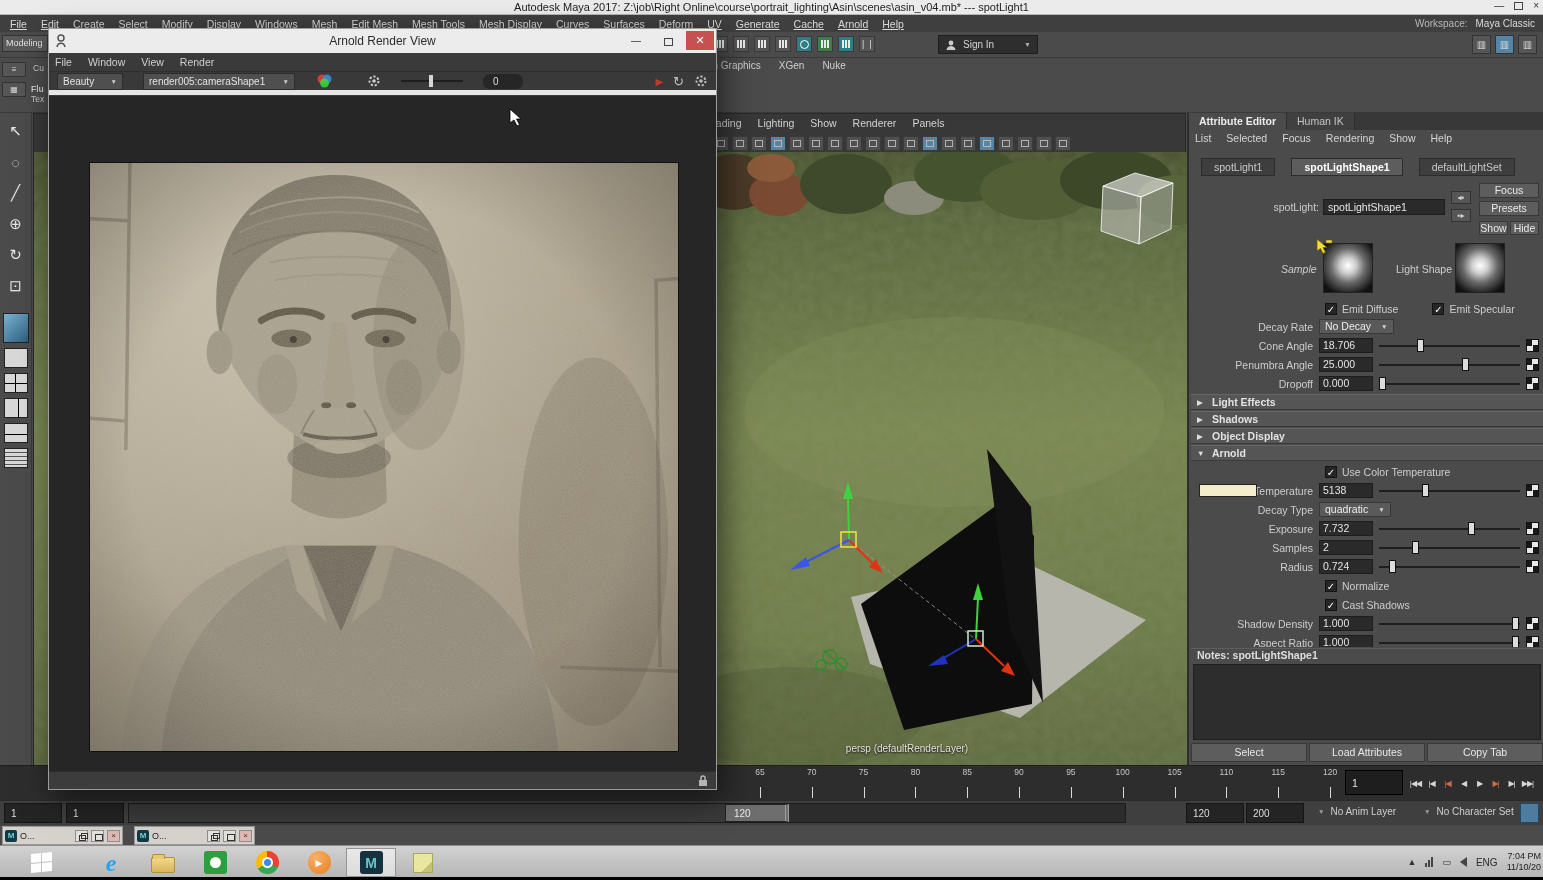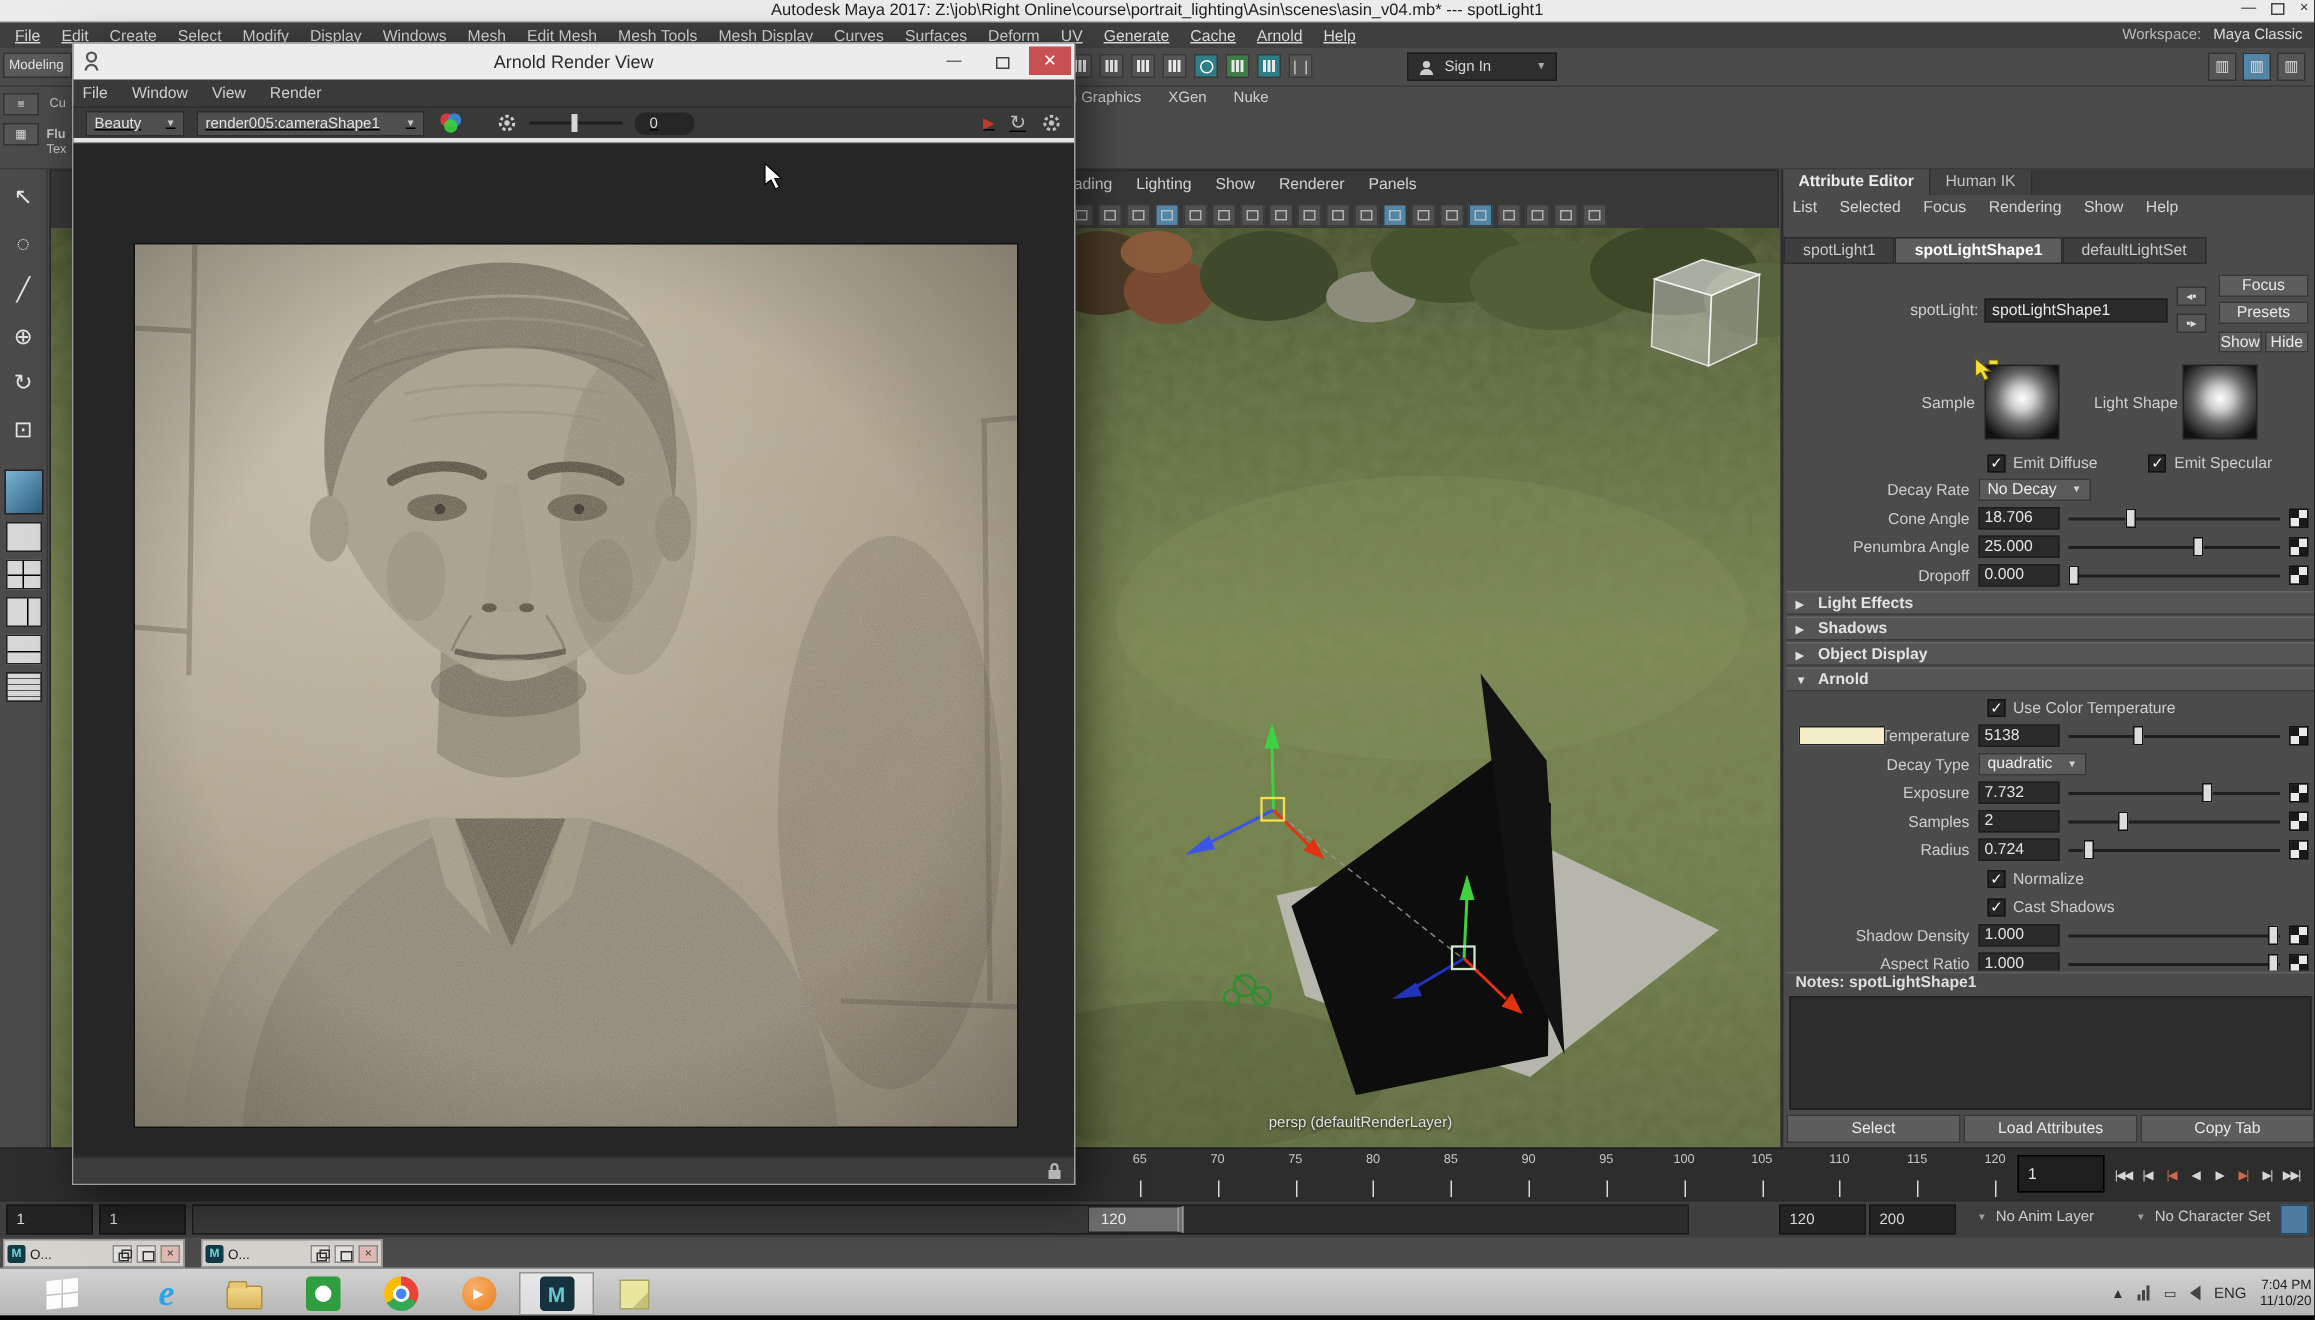--- a/index.html
+++ b/index.html
@@ -70,21 +70,21 @@
   #vp-scene{position:absolute;left:0;top:38px;width:1153px;height:614px;}
   #persp-label{position:absolute;left:713px;top:629px;width:320px;text-align:center;color:#e2e2e2;
                font-size:10px;text-shadow:0 1px 2px #000;}
 
   
   #ae{left:1187px;top:113px;width:356px;height:652px;background:#4b4b4b;border-left:2px solid #2e2e2e;}
   #ae-paneltabs{position:absolute;left:0;top:0;width:356px;height:17px;background:#383838;display:flex;}
   .ptab{padding:2px 10px;font-size:10.5px;color:#c4c4c4;background:#404040;border-right:1px solid #2e2e2e;}
   .ptab.active{background:#4b4b4b;color:#ececec;font-weight:bold;}
   #ae-menus{position:absolute;left:6px;top:19px;display:flex;gap:15px;color:#d5d5d5;font-size:10.5px;}
-  #ae-nodetabs{position:absolute;left:0;top:45px;display:flex;gap:0;justify-content:flex-end;}
+  #ae-nodetabs{position:absolute;left:12px;top:45px;display:flex;gap:16px;justify-content:flex-end;}
   .ntab{padding:2px 12px;font-size:10.5px;color:#c9c9c9;background:#3e3e3e;border:1px solid #2c2c2c;}
   .ntab.active{background:#5d5d5d;color:#fff;font-weight:bold;}
   #ae-header{position:absolute;left:0;top:66px;width:356px;height:62px;}
   #spotlight-label{position:absolute;left:10px;top:22px;width:120px;text-align:right;color:#cdcdcd;font-size:10.5px;}
   #spotlight-name{position:absolute;left:134px;top:20px;width:122px;height:16px;background:#2a2a2a;
                   border:1px solid #1d1d1d;color:#e6e6e6;font-size:10.5px;line-height:15px;padding:0 4px;}
   .conn-btn{position:absolute;width:20px;height:13px;background:#565656;border:1px solid #333;color:#ddd;
             font-size:8px;text-align:center;line-height:12px;}
   .aebtn{position:absolute;background:#5d5d5d;border:1px solid #383838;color:#e8e8e8;font-size:10.5px;
          text-align:center;}
@@ -194,22 +194,22 @@
          box-shadow:6px 10px 30px rgba(0,0,0,.55);z-index:10;}
   #rv-titlebar{position:absolute;left:0;top:0;width:100%;height:24px;background:#ececec;display:flex;
                align-items:center;font-size:12px;color:#2b2b2b;}
   #rv-title{position:absolute;left:0;right:0;text-align:center;}
   #rv-winbtns{position:absolute;right:2px;top:2px;display:flex;gap:4px;align-items:center;z-index:2;}
   .rvwb{width:28px;height:19px;display:flex;align-items:center;justify-content:center;font-size:10px;color:#333;}
   .rvwb.close{background:#c75050;color:#fff;font-size:11px;}
   #rv-menus{position:absolute;left:6px;top:24px;height:18px;display:flex;gap:16px;align-items:center;
             color:#cfcfcf;font-size:10.5px;}
   #rv-toolbar{position:absolute;left:0;top:42px;width:100%;height:24px;background:#393939;
-              border-top:1px solid #2e2e2e;border-bottom:3px solid #e5e5e5;display:flex;align-items:center;
-              gap:8px;padding:0 8px;text-decoration:underline;}
+              border-top:1px solid #2e2e2e;border-bottom:5px solid #e5e5e5;display:flex;align-items:center;
+              gap:20px;padding:0 8px;}
   .rv-dd{height:17px;background:#4f4f4f;border:1px solid #2c2c2c;color:#e3e3e3;font-size:10px;line-height:15px;
          padding:0 5px;display:flex;align-items:center;gap:8px;}
   .rv-dd .arr{font-size:6.5px;color:#ccc;}
   #rv-slider{width:62px;height:2px;background:#1e1e1e;position:relative;}
   #rv-slider i{position:absolute;left:28px;top:-5px;width:4px;height:12px;background:#d6d6d6;}
   #rv-val{width:40px;height:15px;background:#262626;border-radius:7px;color:#ddd;font-size:10px;
           line-height:15px;padding-left:10px;}
   #rv-right{margin-left:auto;display:flex;gap:10px;align-items:center;}
   #rv-canvas{position:absolute;left:0;top:67px;width:667px;height:676px;background:#262626;}
   #rv-image{position:absolute;left:40px;top:66px;width:590px;height:590px;border:1px solid #111;}
@@ -480,21 +480,21 @@
       <div id="spotlight-name">spotLightShape1</div>
       <div class="conn-btn" style="left:262px;top:12px;">◂▪</div>
       <div class="conn-btn" style="left:262px;top:30px;">▪▸</div>
       <div class="aebtn" style="left:290px;top:4px;width:60px;height:15px;line-height:13px;">Focus</div>
       <div class="aebtn" style="left:290px;top:22px;width:60px;height:15px;line-height:13px;">Presets</div>
       <div class="aebtn" style="left:290px;top:42px;width:29px;height:14px;line-height:12px;">Show</div>
       <div class="aebtn" style="left:321px;top:42px;width:29px;height:14px;line-height:12px;">Hide</div>
     </div>
 
     <div id="ae-samples">
-      <span class="thumb-label" style="left:92px;top:22px;">Sample</span>
+      <span class="thumb-label" style="left:92px;top:22px;font-style:italic;">Sample</span>
       <div class="thumb" style="left:134px;top:2px;"></div>
       <span class="thumb-label" style="left:207px;top:22px;">Light Shape</span>
       <div class="thumb" style="left:266px;top:2px;"></div>
     </div>
 
     <div id="ae-flow">
         <div class="emitrow">
           <span class="emitpair">
             <span class="cb">✓</span>
             <span class="cbtext">Emit Diffuse</span>

